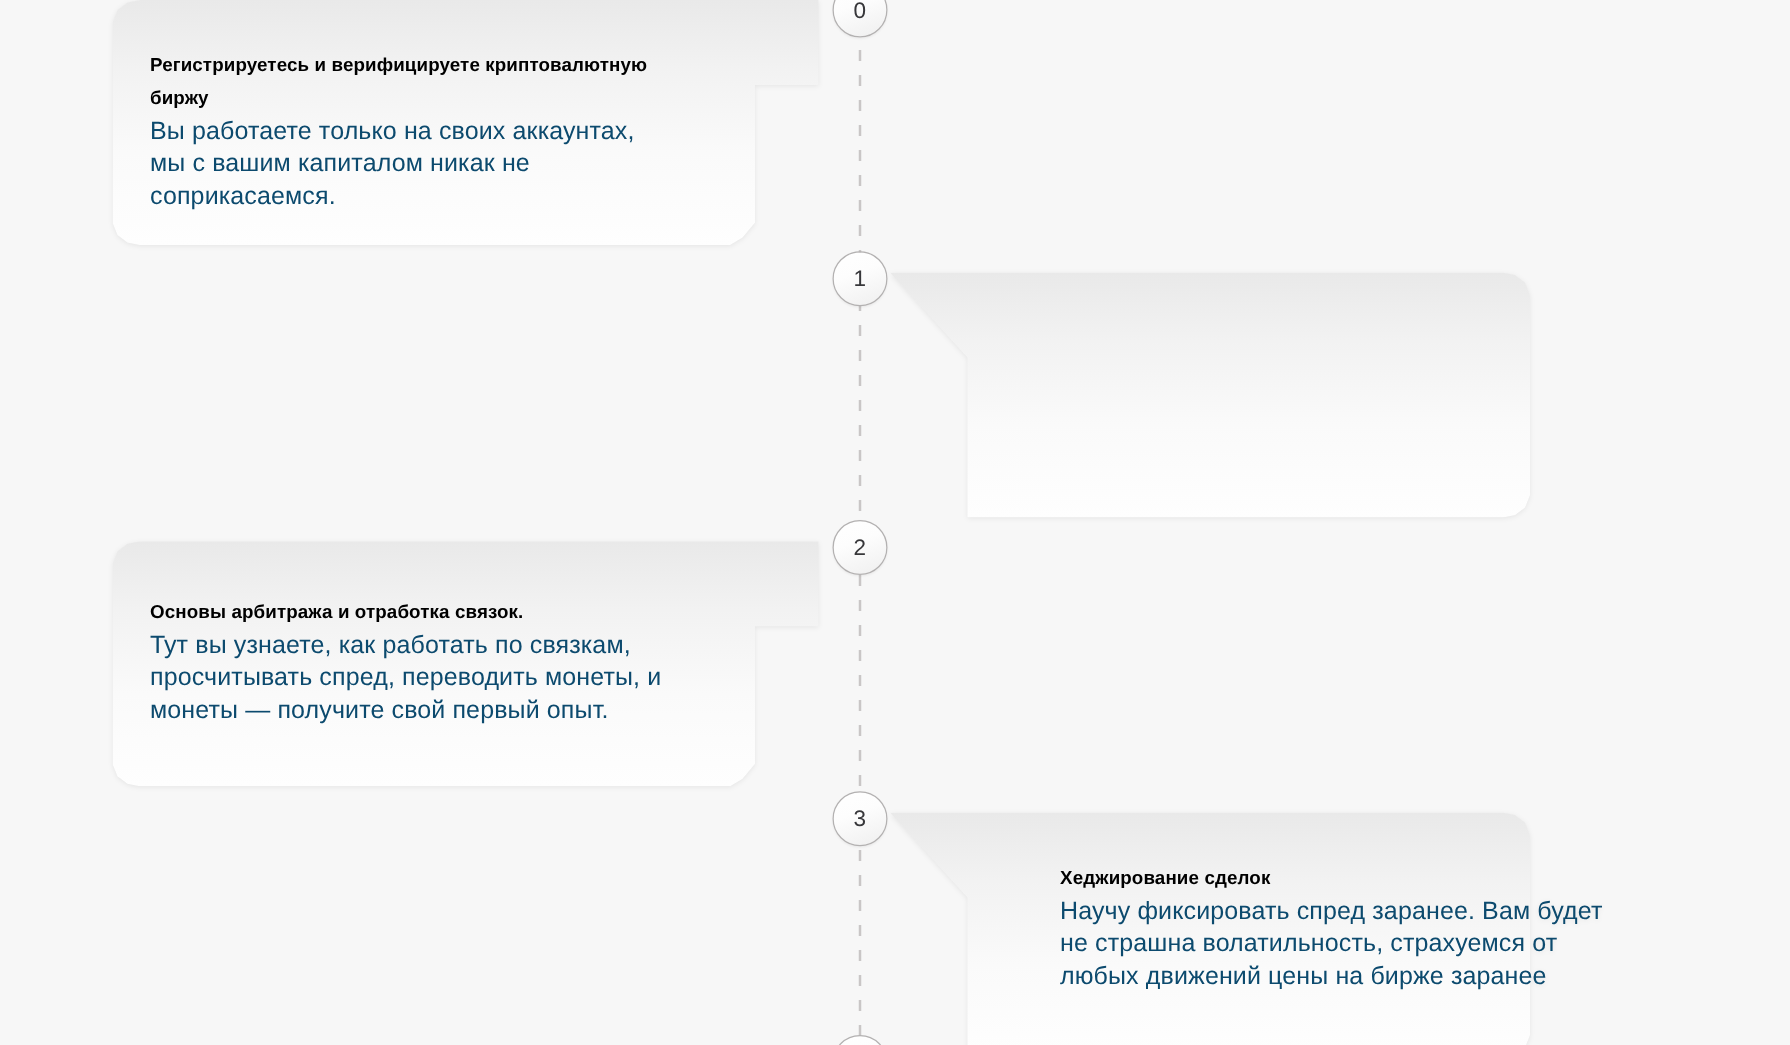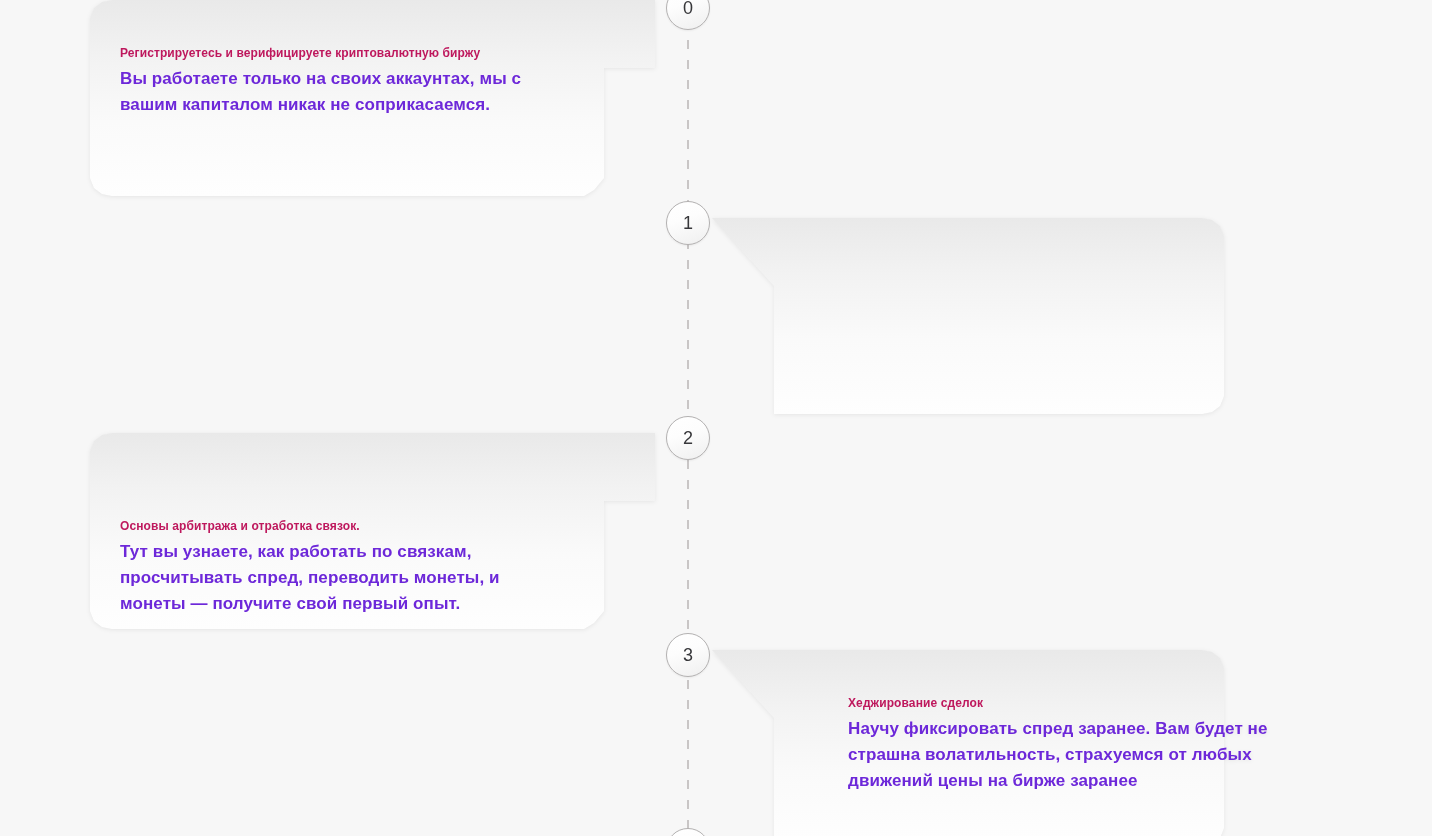--- a/index.html
+++ b/index.html
@@ -97,31 +97,31 @@
       62px 68px,
       0px 0px
     );
   }
 
   .card-text {
     position: absolute;
     z-index: 3;
   }
   .card-title {
-    font-size: 12px;
+    font-size: 15px;
     font-weight: bold;
-    color: #be185d;
+    color: #000000;
     line-height: 26px;
     margin: 0 0 0 0;
     letter-spacing: 0.1px;
   }
   .card-body {
-    font-size: 17px;
-    font-weight: bold;
-    color: #6d28d9;
+    font-size: 20px;
+    font-weight: normal;
+    color: #0c4a6e;
     line-height: 26px;
     margin: 0;
     letter-spacing: 0.1px;
   }
 </style>
 </head>
 <body>
 
 <div id="timeline-root">
 
@@ -140,21 +140,21 @@
 
   <div class="card card-right" style="left:712px; top:218px; width:574px; height:196px;">
     <div class="card-surface"></div>
   </div>
   <div class="node" style="left:666px; top:201px;">
     <span class="node-label">1</span>
   </div>
 
   <div class="card card-left" style="left:90px; top:433px; width:565px; height:196px;">
     <div class="card-surface"></div>
-    <div class="card-text" style="left:30px; top:44px; width:440px;margin-top:36px;">
+    <div class="card-text" style="left:30px; top:44px; width:440px;">
       <p class="card-title">Основы арбитража и отработка связок.</p>
       <p class="card-body">Тут вы узнаете, как работать по связкам, просчитывать спред, переводить монеты, и монеты — получите свой первый опыт.</p>
     </div>
   </div>
   <div class="node" style="left:666px; top:416px;">
     <span class="node-label">2</span>
   </div>
 
   <div class="card card-right" style="left:712px; top:650px; width:574px; height:196px;">
     <div class="card-surface"></div>

